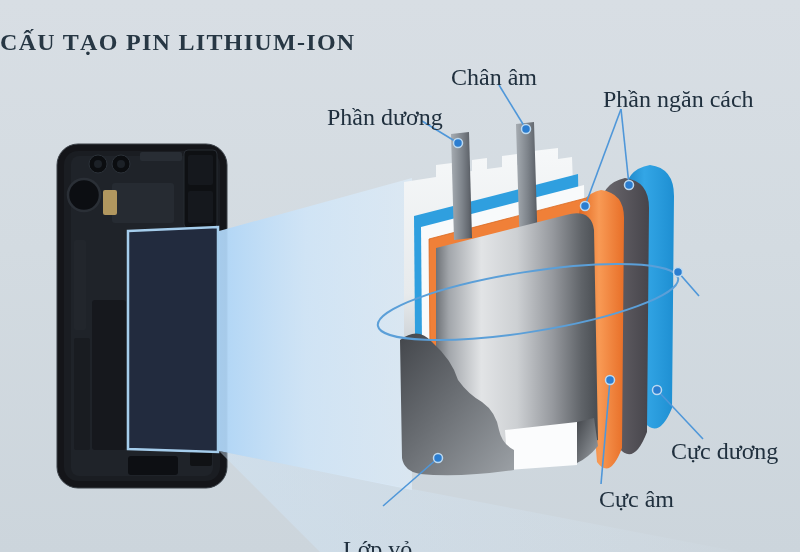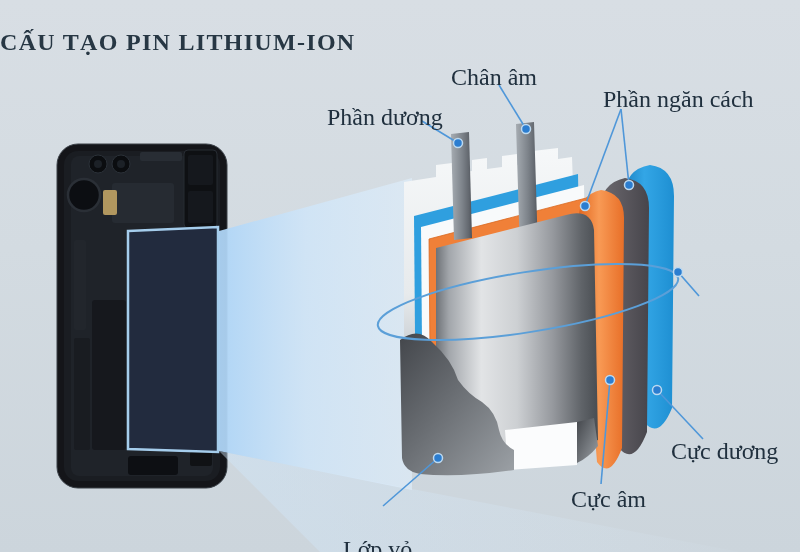--- a/index.html
+++ b/index.html
@@ -13,21 +13,21 @@
     font-size:24px;font-weight:600;letter-spacing:1.3px;color:#273744;
   }
   .lbl{
     position:absolute;font-size:24px;color:#20303e;white-space:nowrap;line-height:1.1;
   }
   .lbl-chan-duong{left:327px;top:104px;}
   .lbl-chan-am{left:451px;top:64px;}
   .lbl-phan-ngan-cach{left:571px;top:86px;margin-left:32px;}
   .lbl-jelly-roll{left:674px;top:296px;}
   .lbl-cuc-duong{left:671px;top:438px;}
-  .lbl-cuc-am{left:571px;top:486px;}
+  .lbl-cuc-am{left:599px;top:486px;}
   .lbl-lop-vo{left:343px;top:536px;text-decoration:underline;}
   svg{position:absolute;left:0;top:0;}
 </style>
 </head>
 <body>
 
 <div class="stage">
 
   <svg width="800" height="552" viewBox="0 0 800 552">
     <defs>

